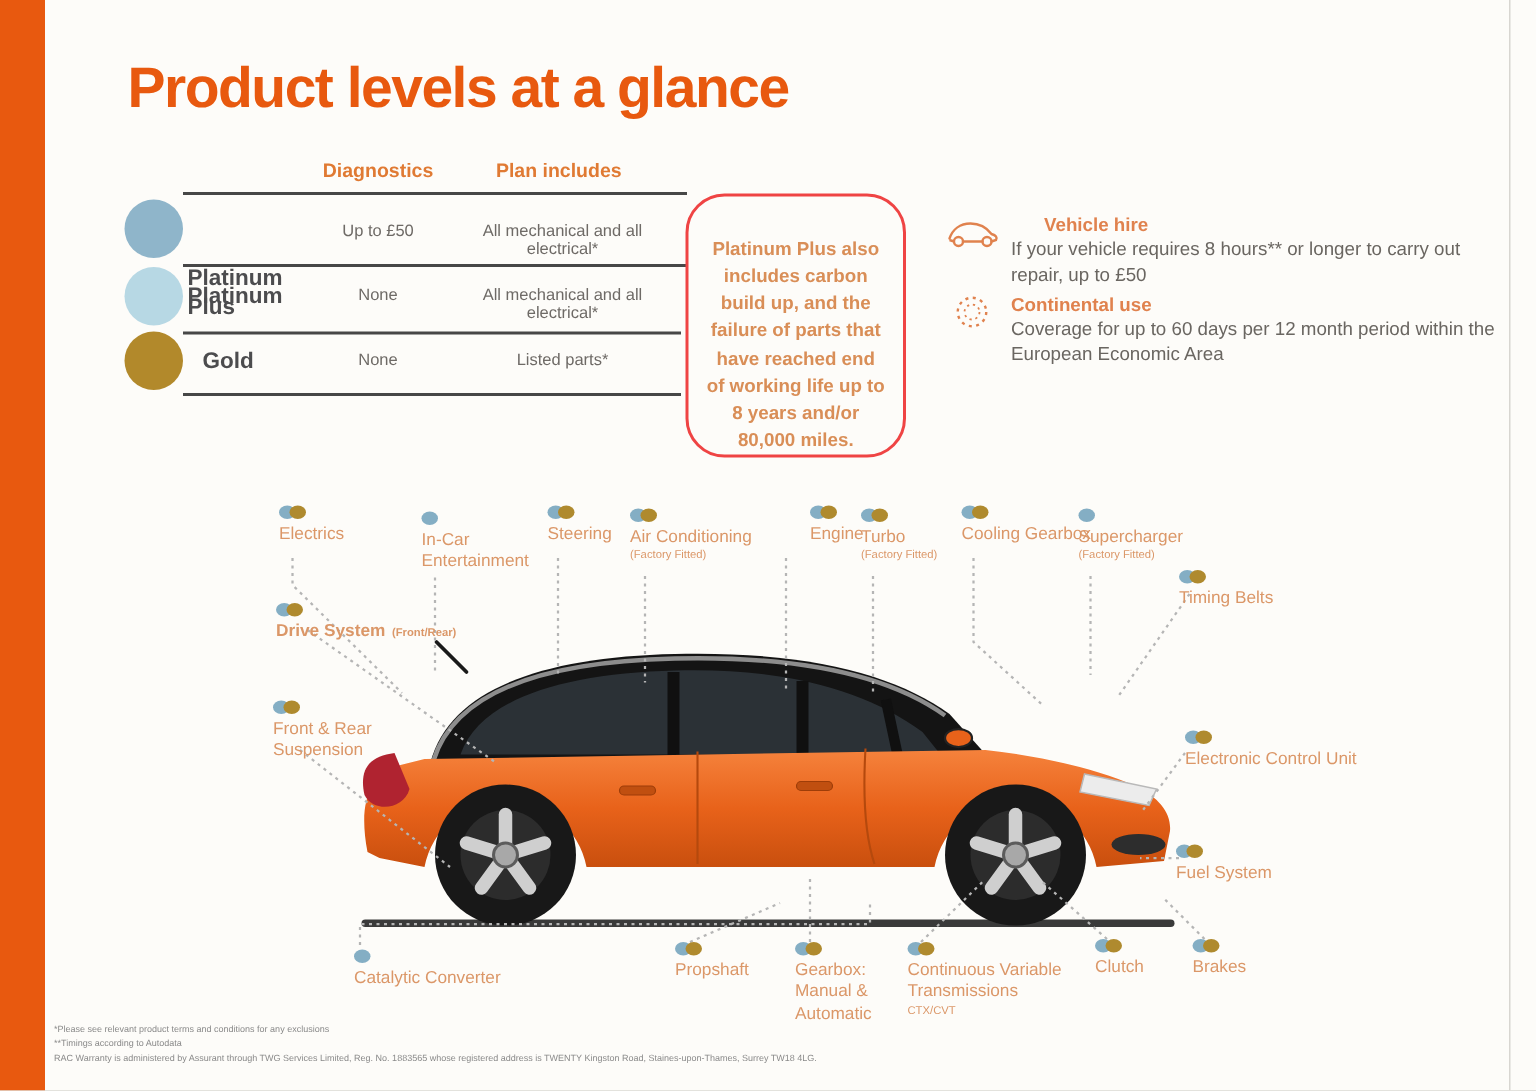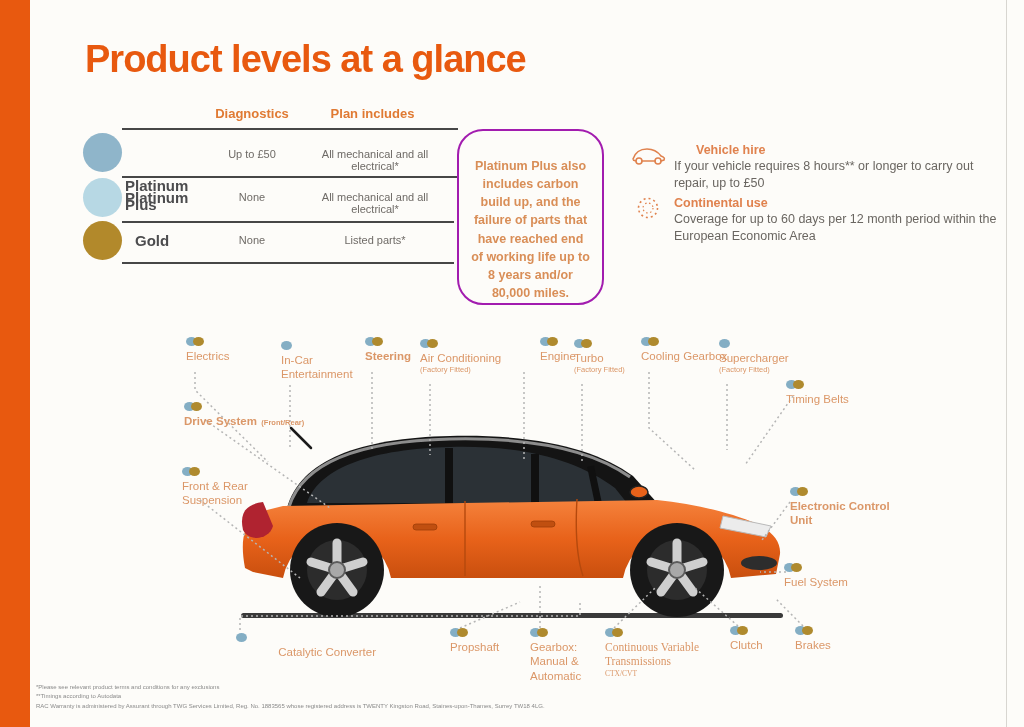--- a/index.html
+++ b/index.html
@@ -11,21 +11,21 @@
   #page-edge{left:1006px;top:0;width:1px;height:727px;background:#d8d6d1;}
   
   #title{left:85px;top:38px;font-size:38px;font-weight:bold;color:var(--brand-orange);letter-spacing:-1px;}
   #logo{left:836px;top:24px;font-size:60px;font-weight:800;color:var(--brand-orange);letter-spacing:-3px;}
   
   .thead{font-size:13px;font-weight:bold;color:#e07a33;text-align:center;}
   .tline{background:#474747;height:2px;}
   .tier-circle{width:39px;height:39px;border-radius:50%;}
   .tier-name{font-size:15px;font-weight:bold;color:#4c4c4e;line-height:1.25;}
   .tcell{font-size:11px;color:#6e6a66;text-align:center;}
-  #callout{left:457px;top:129px;width:143px;height:172px;border:2px solid #a21caf;border-radius:26px;background:#fdfcf9;}
+  #callout{left:457px;top:129px;width:143px;height:172px;border:2px solid #ef4444;border-radius:26px;background:#fdfcf9;}
   #callout-text{padding:26px 12px 0 12px;font-size:12.5px;font-weight:bold;color:#d98e57;text-align:center;line-height:1.45;}
   
   #benefits-title{left:632px;top:106px;font-size:21px;font-weight:bold;color:var(--brand-orange);}
   .benefit-title{font-size:12.5px;font-weight:bold;color:#e0824e;}
   .benefit-body{font-size:12.5px;color:#6a6661;line-height:1.35;}
   
   .part{position:absolute;}
   .dots{height:10px;display:flex;align-items:center;}
   .dot{width:11px;height:9px;border-radius:50%;display:inline-block;}
   .dot.gold{background:var(--dot-gold);margin-left:-4px;}
@@ -183,21 +183,21 @@
         <span class="dot gold"></span>
       </div>
     <div class="plabel">Electrics</div>
   </div>
   <div class="part" style="left:281px;top:340px;width:100px;">
     <div class="dots">
         <span class="dot blue"></span>
       </div>
     <div class="plabel">In-Car Entertainment</div>
   </div>
-  <div class="part" style="left:365px;top:336px;width:70px;font-weight:bold;">
+  <div class="part" style="left:365px;top:336px;width:70px;">
     <div class="dots">
         <span class="dot blue"></span>
         <span class="dot gold"></span>
       </div>
     <div class="plabel">Steering</div>
   </div>
   <div class="part" style="left:420px;top:338px;width:125px;">
     <div class="dots">
         <span class="dot blue"></span>
         <span class="dot gold"></span>
@@ -251,55 +251,55 @@
       <span class="psub">(Front/Rear)</span>
     </div>
   </div>
   <div class="part" style="left:182px;top:466px;width:95px;">
     <div class="dots">
         <span class="dot blue"></span>
         <span class="dot gold"></span>
       </div>
     <div class="plabel">Front &amp; Rear Suspension</div>
   </div>
-  <div class="part" style="left:790px;top:486px;width:115px;font-weight:bold;">
+  <div class="part" style="left:790px;top:486px;width:115px;">
     <div class="dots">
         <span class="dot blue"></span>
         <span class="dot gold"></span>
       </div>
     <div class="plabel">Electronic Control Unit</div>
   </div>
   <div class="part" style="left:784px;top:562px;width:90px;">
     <div class="dots">
         <span class="dot blue"></span>
         <span class="dot gold"></span>
       </div>
     <div class="plabel">Fuel System</div>
   </div>
-  <div class="part" style="left:236px;top:632px;width:140px;text-align:right;">
+  <div class="part" style="left:236px;top:632px;width:140px;">
     <div class="dots">
         <span class="dot blue"></span>
       </div>
     <div class="plabel">Catalytic Converter</div>
   </div>
   <div class="part" style="left:450px;top:627px;width:70px;">
     <div class="dots">
         <span class="dot blue"></span>
         <span class="dot gold"></span>
       </div>
     <div class="plabel">Propshaft</div>
   </div>
   <div class="part" style="left:530px;top:627px;width:70px;">
     <div class="dots">
         <span class="dot blue"></span>
         <span class="dot gold"></span>
       </div>
     <div class="plabel">Gearbox: Manual &amp; Automatic</div>
   </div>
-  <div class="part" style="left:605px;top:627px;width:115px;font-family:Liberation Serif, serif;">
+  <div class="part" style="left:605px;top:627px;width:115px;">
     <div class="dots">
         <span class="dot blue"></span>
         <span class="dot gold"></span>
       </div>
     <div class="plabel">Continuous Variable Transmissions</div>
     <div class="psub">CTX/CVT</div>
   </div>
   <div class="part" style="left:730px;top:625px;width:60px;">
     <div class="dots">
         <span class="dot blue"></span>

